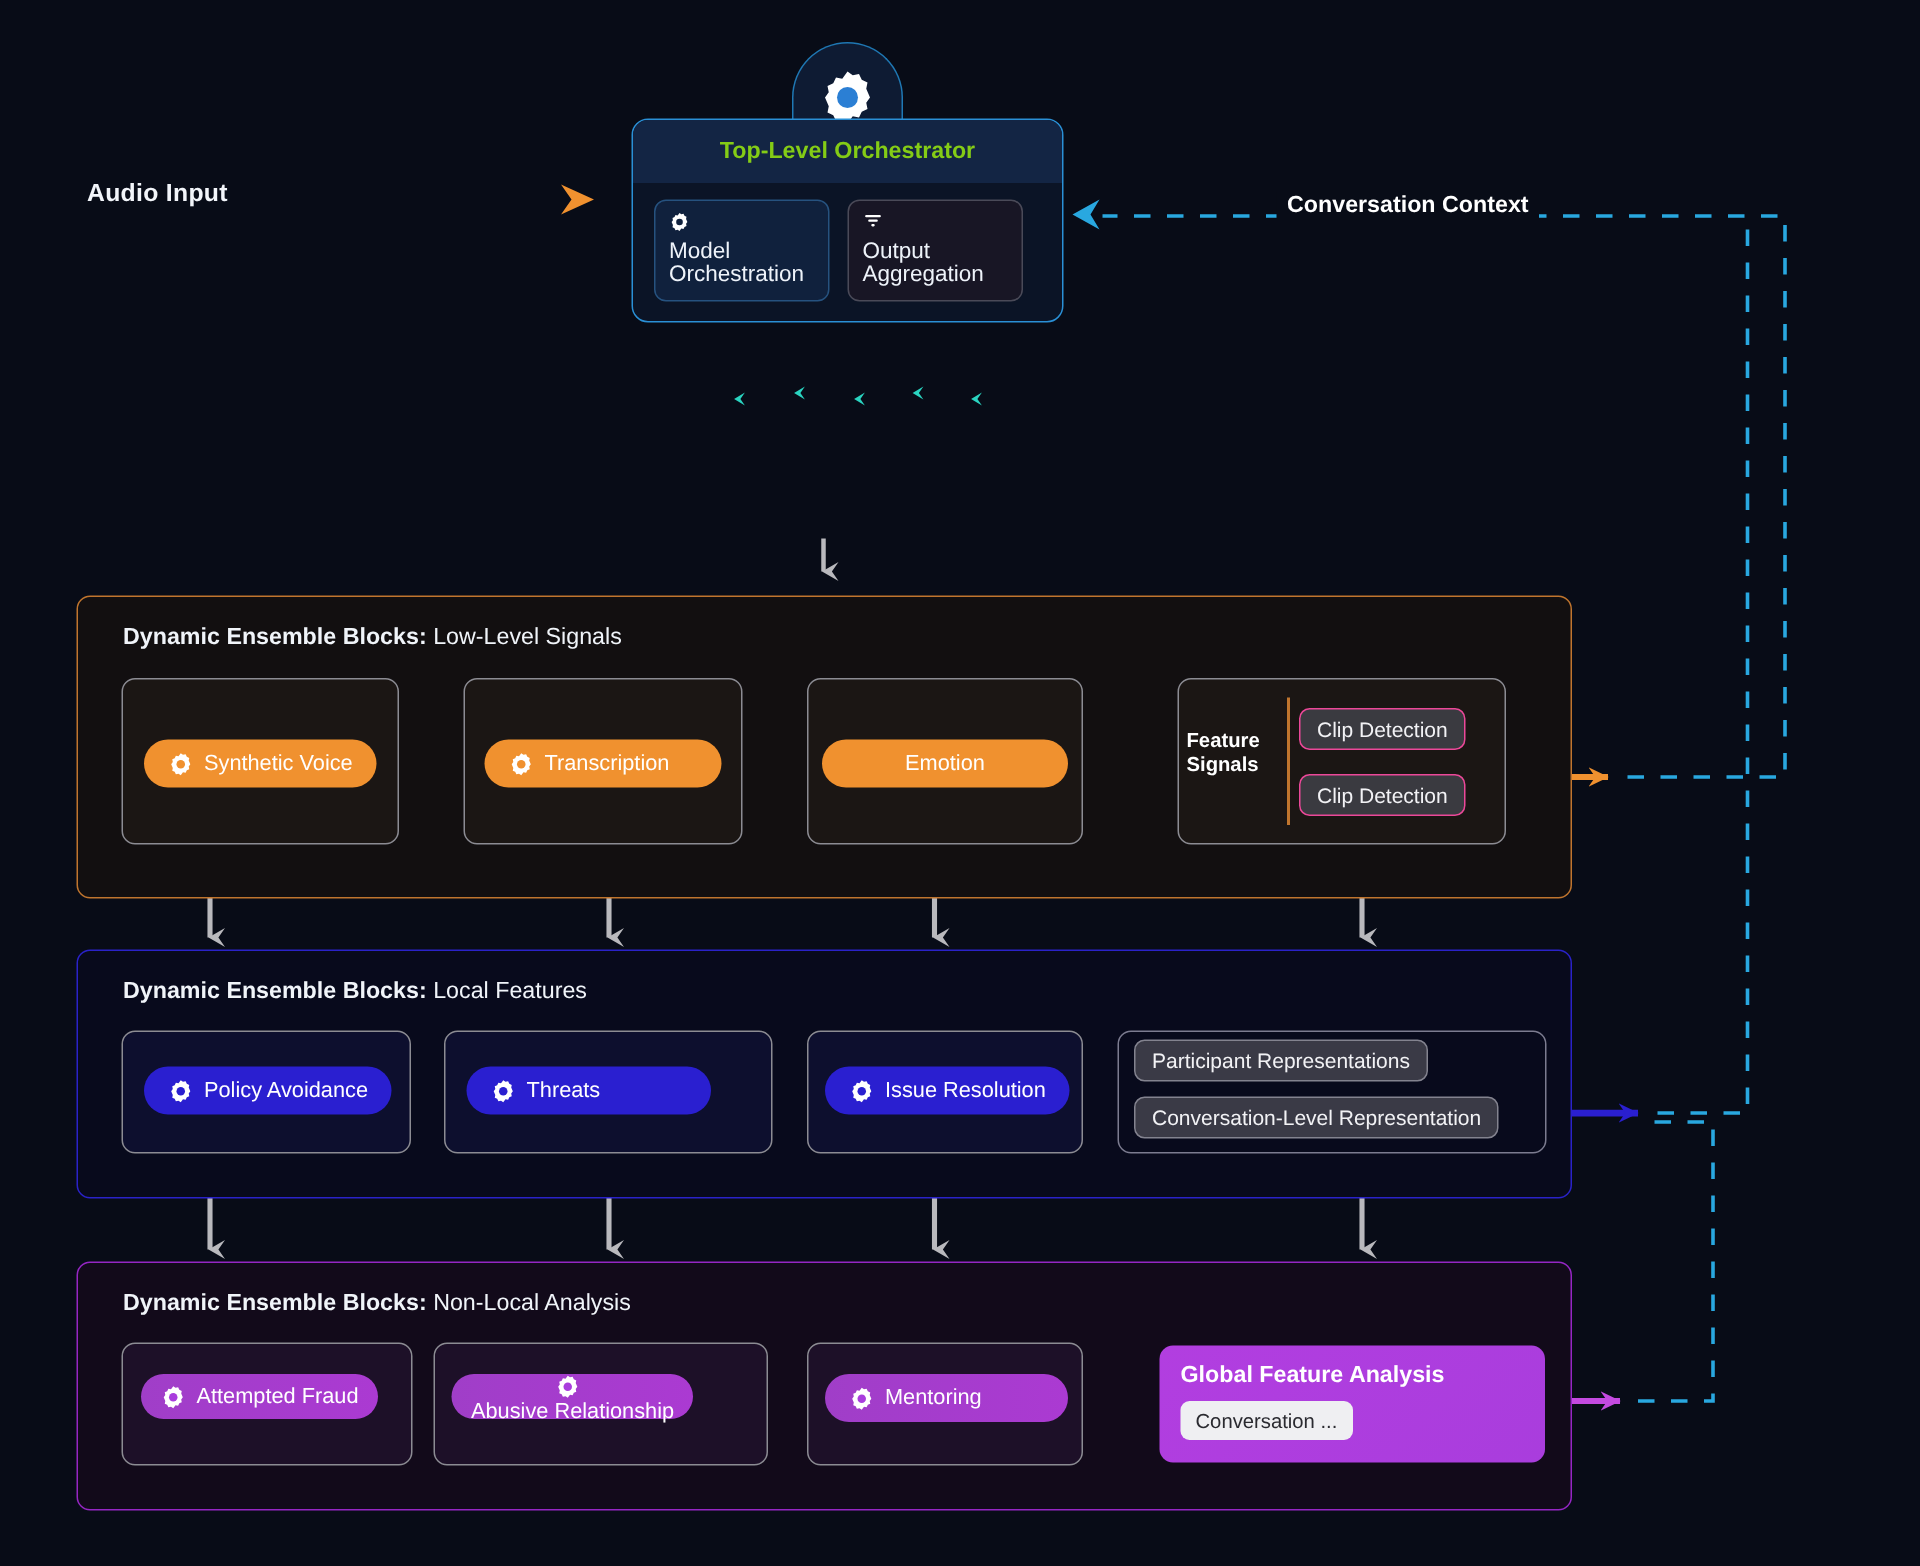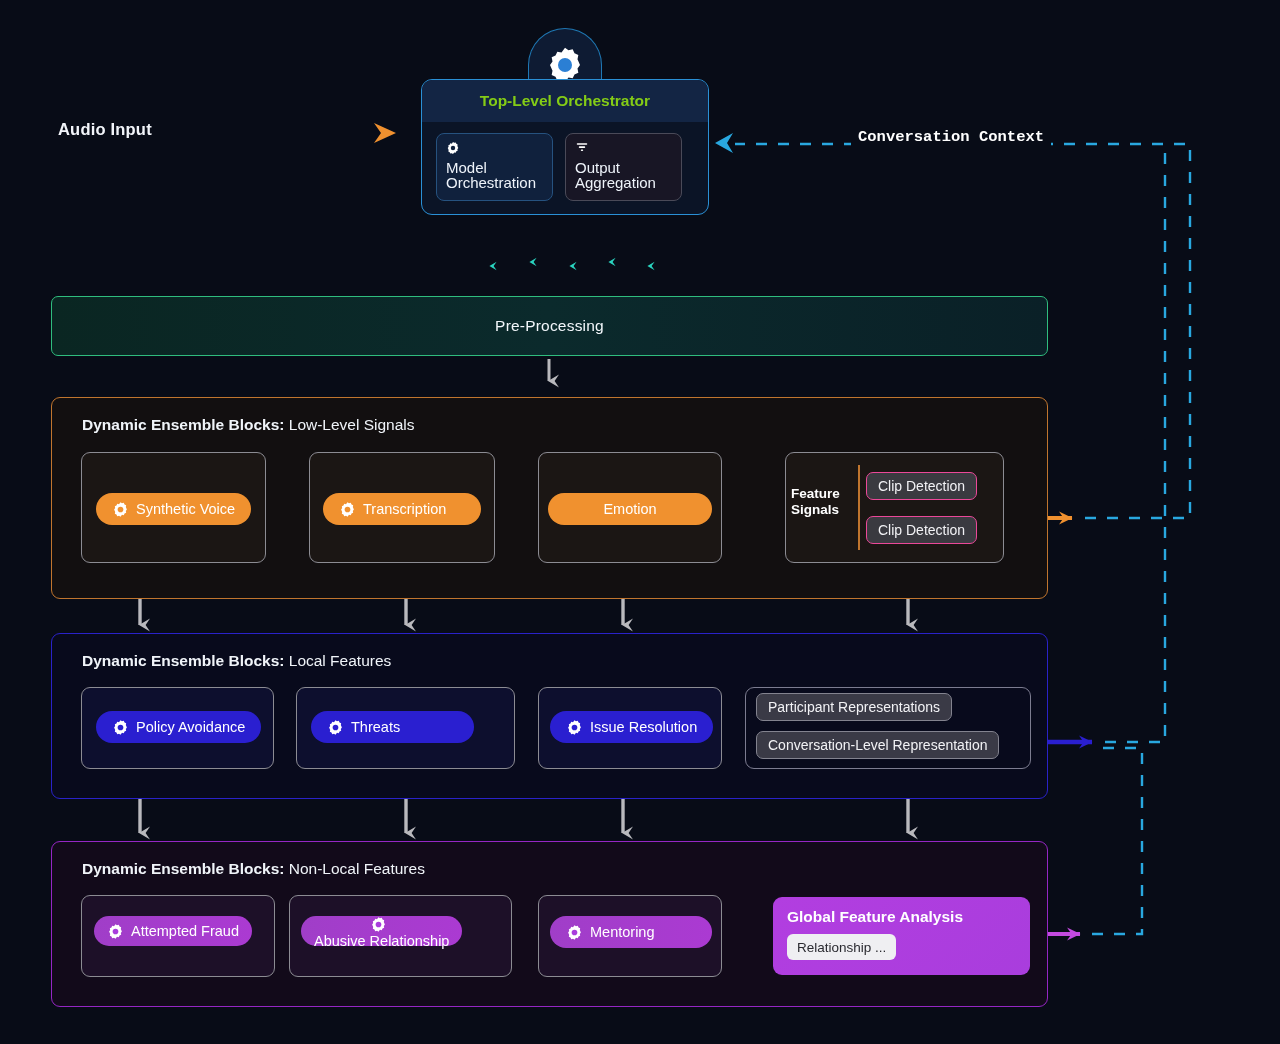--- a/index.html
+++ b/index.html
@@ -124,21 +124,21 @@
   .gfa-chip {
     margin-top: 8px; display: inline-flex; align-items: center; height: 26px;
     background: #efeff2; border-radius: 6px; padding: 0 10px;
     font-size: 13.5px; color: #2a2a30;
   }
 
   
   .ctx-label {
     position: absolute; left: 851px; top: 128px;
     font-size: 15.5px; font-weight: 700; color: #ffffff;
-    background: #080c17; padding: 0 7px; white-space: nowrap; font-family: Liberation Mono, monospace;
+    background: #080c17; padding: 0 7px; white-space: nowrap;
   }
 </style>
 </head>
 <body>
 
 <div id="stage">
 
   <svg id="wires" viewBox="0 0 1280 1044">
     <defs>
       <linearGradient id="gWave" x1="0" y1="0" x2="1" y2="0">
@@ -315,23 +315,20 @@
           <rect x="10" y="14.4" width="4" height="2.6" rx="1.3" fill="#ffffff"></rect>
         </svg>
         <div>Output</div>
         <div>Aggregation</div>
       </div>
     </div>
   </div>
 
   <div class="ctx-label">Conversation Context</div>
 
-  <div class="prep">
-    <span>Pre-Processing</span>
-  </div>
 
   <div class="section" id="sec-low">
     <div class="sec-title">
       <b>Dynamic Ensemble Blocks:</b><span> Low-Level Signals</span>
     </div>
   </div>
 
   <div class="mcard low" style="left:81px; top:452px; width:185px; height:111px;"></div>
   <div class="pill orange" style="left:96px; top:493px;">
     <svg class="g" viewBox="0 0 24 24">
@@ -404,21 +401,21 @@
   <div class="repbox" style="left:745px; top:687px; width:286px; height:82px;"></div>
   <div class="chip loc" style="left:756px; top:693px;">
     <span>Participant Representations</span>
   </div>
   <div class="chip loc" style="left:756px; top:731px;">
     <span>Conversation-Level Representation</span>
   </div>
 
   <div class="section" id="sec-non">
     <div class="sec-title">
-      <b>Dynamic Ensemble Blocks:</b><span> Non-Local Features</span>
+      <b>Dynamic Ensemble Blocks:</b><span> Non-Local Analysis</span>
     </div>
   </div>
 
   <div class="mcard non" style="left:81px; top:895px; width:194px; height:82px;"></div>
   <div class="pill purple" style="left:94px; top:916px; padding:0 13px;">
     <svg class="g" viewBox="0 0 24 24">
       <path fill="#ffffff" d="M12 1.6l2.1 1.5 2.5-.5 1.1 2.3 2.3 1.1-.5 2.5L21 12l-1.5 2.1.5 2.5-2.3 1.1-1.1 2.3-2.5-.5L12 22.4l-2.1-1.5-2.5.5-1.1-2.3-2.3-1.1.5-2.5L3 12l1.5-2.1-.5-2.5 2.3-1.1L7.4 4l2.5.5L12 1.6z"></path>
       <circle cx="12" cy="12" r="4" fill="#a93ddd"></circle>
     </svg>
     <span>Attempted Fraud</span>
@@ -438,17 +435,17 @@
     <svg class="g" viewBox="0 0 24 24">
       <path fill="#ffffff" d="M12 1.6l2.1 1.5 2.5-.5 1.1 2.3 2.3 1.1-.5 2.5L21 12l-1.5 2.1.5 2.5-2.3 1.1-1.1 2.3-2.5-.5L12 22.4l-2.1-1.5-2.5.5-1.1-2.3-2.3-1.1.5-2.5L3 12l1.5-2.1-.5-2.5 2.3-1.1L7.4 4l2.5.5L12 1.6z"></path>
       <circle cx="12" cy="12" r="4" fill="#a93ddd"></circle>
     </svg>
     <span>Mentoring</span>
   </div>
 
   <div class="gfa">
     <div class="gfa-title">Global Feature Analysis</div>
     <div class="gfa-chip">
-      <span>Relationship ...</span>
+      <span>Conversation ...</span>
     </div>
   </div>
 
 </div>
 
 </body></html>

